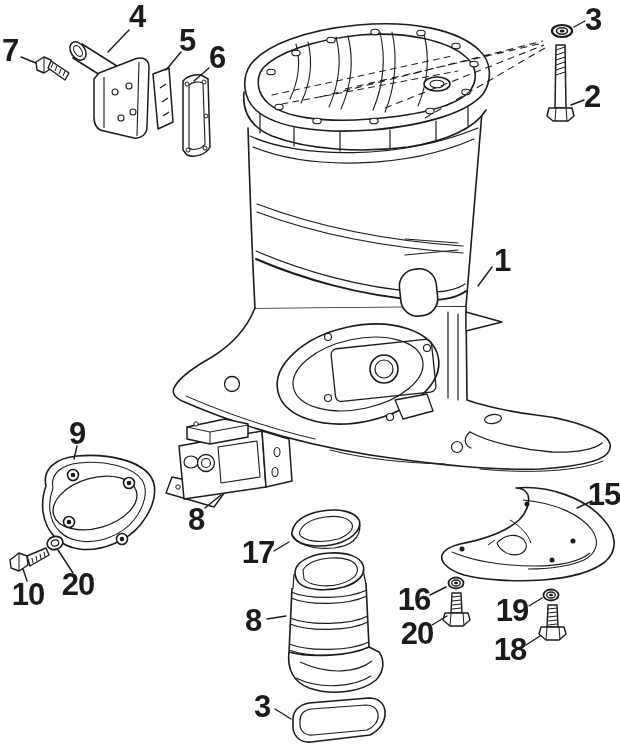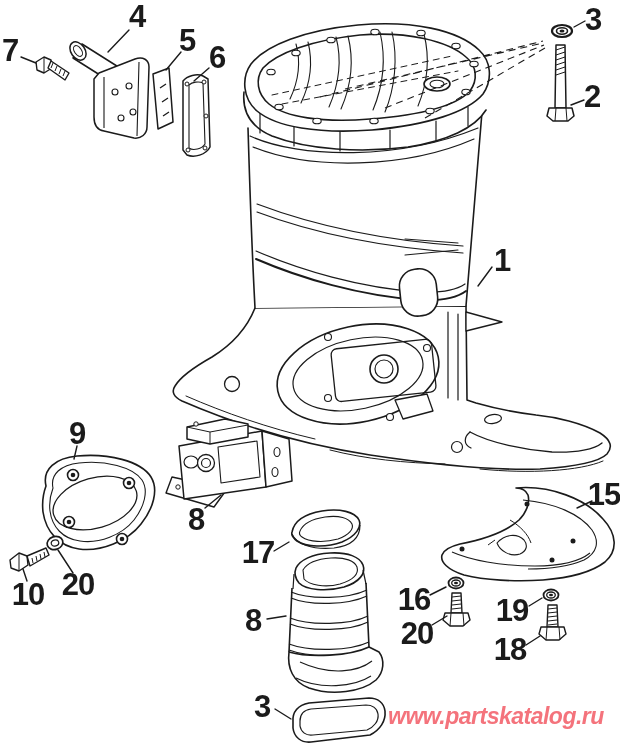--- a/index.html
+++ b/index.html
@@ -301,14 +301,13 @@
   <span class="callout" style="left:78px;top:584px">20</span>
   <span class="callout" style="left:253px;top:620px">8</span>
   <span class="callout" style="left:258px;top:552px">17</span>
   <span class="callout" style="left:262px;top:706px">3</span>
   <span class="callout" style="left:604px;top:494px">15</span>
   <span class="callout" style="left:414px;top:599px">16</span>
   <span class="callout" style="left:512px;top:610px">19</span>
   <span class="callout" style="left:417px;top:633px">20</span>
   <span class="callout" style="left:510px;top:649px">18</span>
 
-  <span class="watermark">www.partskatalog.ru</span>
 </div>
 
 </body></html>

